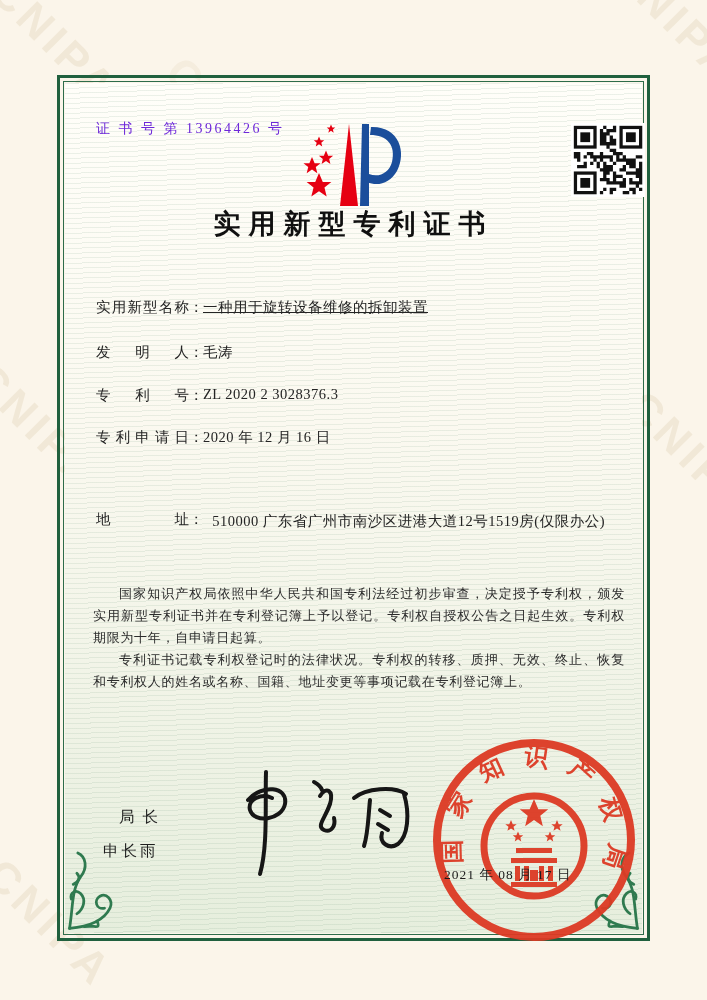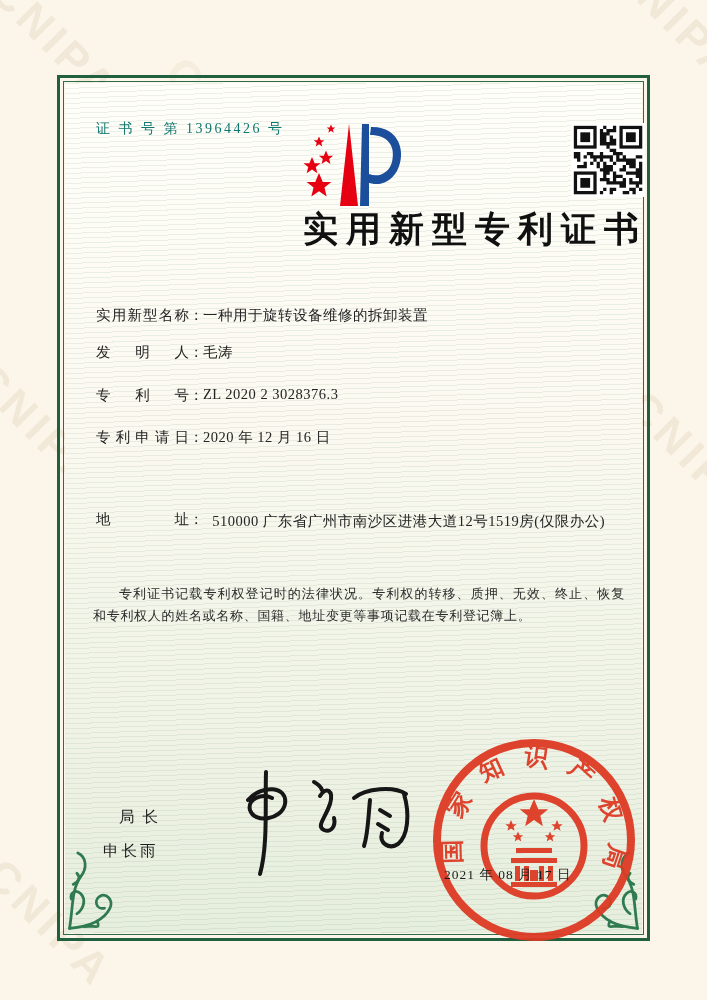--- a/index.html
+++ b/index.html
@@ -13,24 +13,24 @@
   .frame{position:absolute;left:57px;top:75px;width:593px;height:866px;
          border:3px solid #20603e;box-sizing:border-box;}
   .frame-inner{position:absolute;inset:3px;border:1px solid #2d6c4a;}
   .guilloche{position:absolute;inset:5px;
     background:
       repeating-linear-gradient(178deg, rgba(104,150,120,0.13) 0 1px, rgba(0,0,0,0) 1px 5px),
       linear-gradient(180deg,#fffef9 0%,#fbf9f0 40%,#f0f3e6 75%,#e6eedd 100%);}
   .corner{position:absolute;width:92px;height:92px;}
   .corner-bl{left:4px;bottom:4px;}
   .corner-br{right:4px;bottom:4px;transform:scaleX(-1);}
-  .cert-no{position:absolute;left:36px;top:42px;font-size:14px;letter-spacing:2.5px;color:#0f766e;}
+  .cert-no{position:absolute;left:36px;top:42px;font-size:14px;letter-spacing:2.5px;color:#6d28d9;}
   .logo{position:absolute;left:243px;top:36px;width:104px;height:94px;}
   .qr{position:absolute;left:511px;top:45px;width:74px;height:74px;background:#fff;}
-  .title{position:absolute;left:0;top:128px;width:100%;text-align:right;font-size:35px;
+  .title{position:absolute;left:0;top:128px;width:100%;text-align:center;font-size:27px;
          font-weight:bold;letter-spacing:8px;color:#101010;}
   
   .frow{position:absolute;left:36px;font-size:14.5px;color:#242424;white-space:nowrap;}
   .flabel{display:inline-block;width:93px;text-align:justify;text-align-last:justify;vertical-align:top;}
   .fcolon{display:inline-block;width:14px;vertical-align:top;}
   .fvalue{letter-spacing:0.5px;vertical-align:top;}
   .faddr .fvalue{display:inline-block;width:402px;white-space:normal;line-height:22px;text-align:right;}
   .grant-right{position:absolute;left:313px;top:0;}
   
   .body-text{position:absolute;left:33px;top:505px;width:532px;font-size:13px;line-height:22px;
@@ -116,37 +116,38 @@
           <rect x="58.7" y="6.9" width="18.5" height="18.5" fill="#fff"></rect>
           <rect x="62.400000000000006" y="10.600000000000001" width="11.100000000000001" height="11.100000000000001" fill="#111"></rect>
           <rect x="3.2" y="55.00000000000001" width="25.900000000000002" height="25.900000000000002" fill="#111"></rect>
           <rect x="6.9" y="58.7" width="18.5" height="18.5" fill="#fff"></rect>
           <rect x="10.600000000000001" y="62.400000000000006" width="11.100000000000001" height="11.100000000000001" fill="#111"></rect>
         </g>
     </svg>
 
     <div class="title">实用新型专利证书</div>
 
-    <div class="frow" style="top:228px;">
+    <div class="frow" style="top:220px;text-decoration:underline;">
       <span class="flabel">实用新型名称</span><span class="fcolon">：</span><span class="fvalue">一种用于旋转设备维修的拆卸装置</span>
     </div>
     <div class="frow" style="top:265px;">
       <span class="flabel">发明人</span><span class="fcolon">：</span><span class="fvalue">毛涛</span>
     </div>
     <div class="frow" style="top:308px;">
       <span class="flabel">专利号</span><span class="fcolon">：</span><span class="fvalue">ZL 2020 2 3028376.3</span>
     </div>
     <div class="frow" style="top:350px;">
       <span class="flabel">专利申请日</span><span class="fcolon">：</span><span class="fvalue">2020 年 12 月 16 日</span>
     </div>
     <div class="frow faddr" style="top:432px;">
       <span class="flabel">地址</span><span class="fcolon">：</span><span class="fvalue">510000 广东省广州市南沙区进港大道12号1519房(仅限办公)</span>
     </div>
 
     <div class="body-text">
+      <p>国家知识产权局依照中华人民共和国专利法经过初步审查，决定授予专利权，颁发实用新型专利证书并在专利登记簿上予以登记。专利权自授权公告之日起生效。专利权期限为十年，自申请日起算。</p>
       <p>专利证书记载专利权登记时的法律状况。专利权的转移、质押、无效、终止、恢复和专利权人的姓名或名称、国籍、地址变更等事项记载在专利登记簿上。</p>
     </div>
 
     <div class="officer">
       <div class="otitle">局长</div>
       <div class="oname">申长雨</div>
     </div>
 
     <svg class="sig" viewBox="0 0 230 115">
       <g fill="none" stroke="#161616" stroke-width="4" stroke-linecap="round" stroke-linejoin="round">

